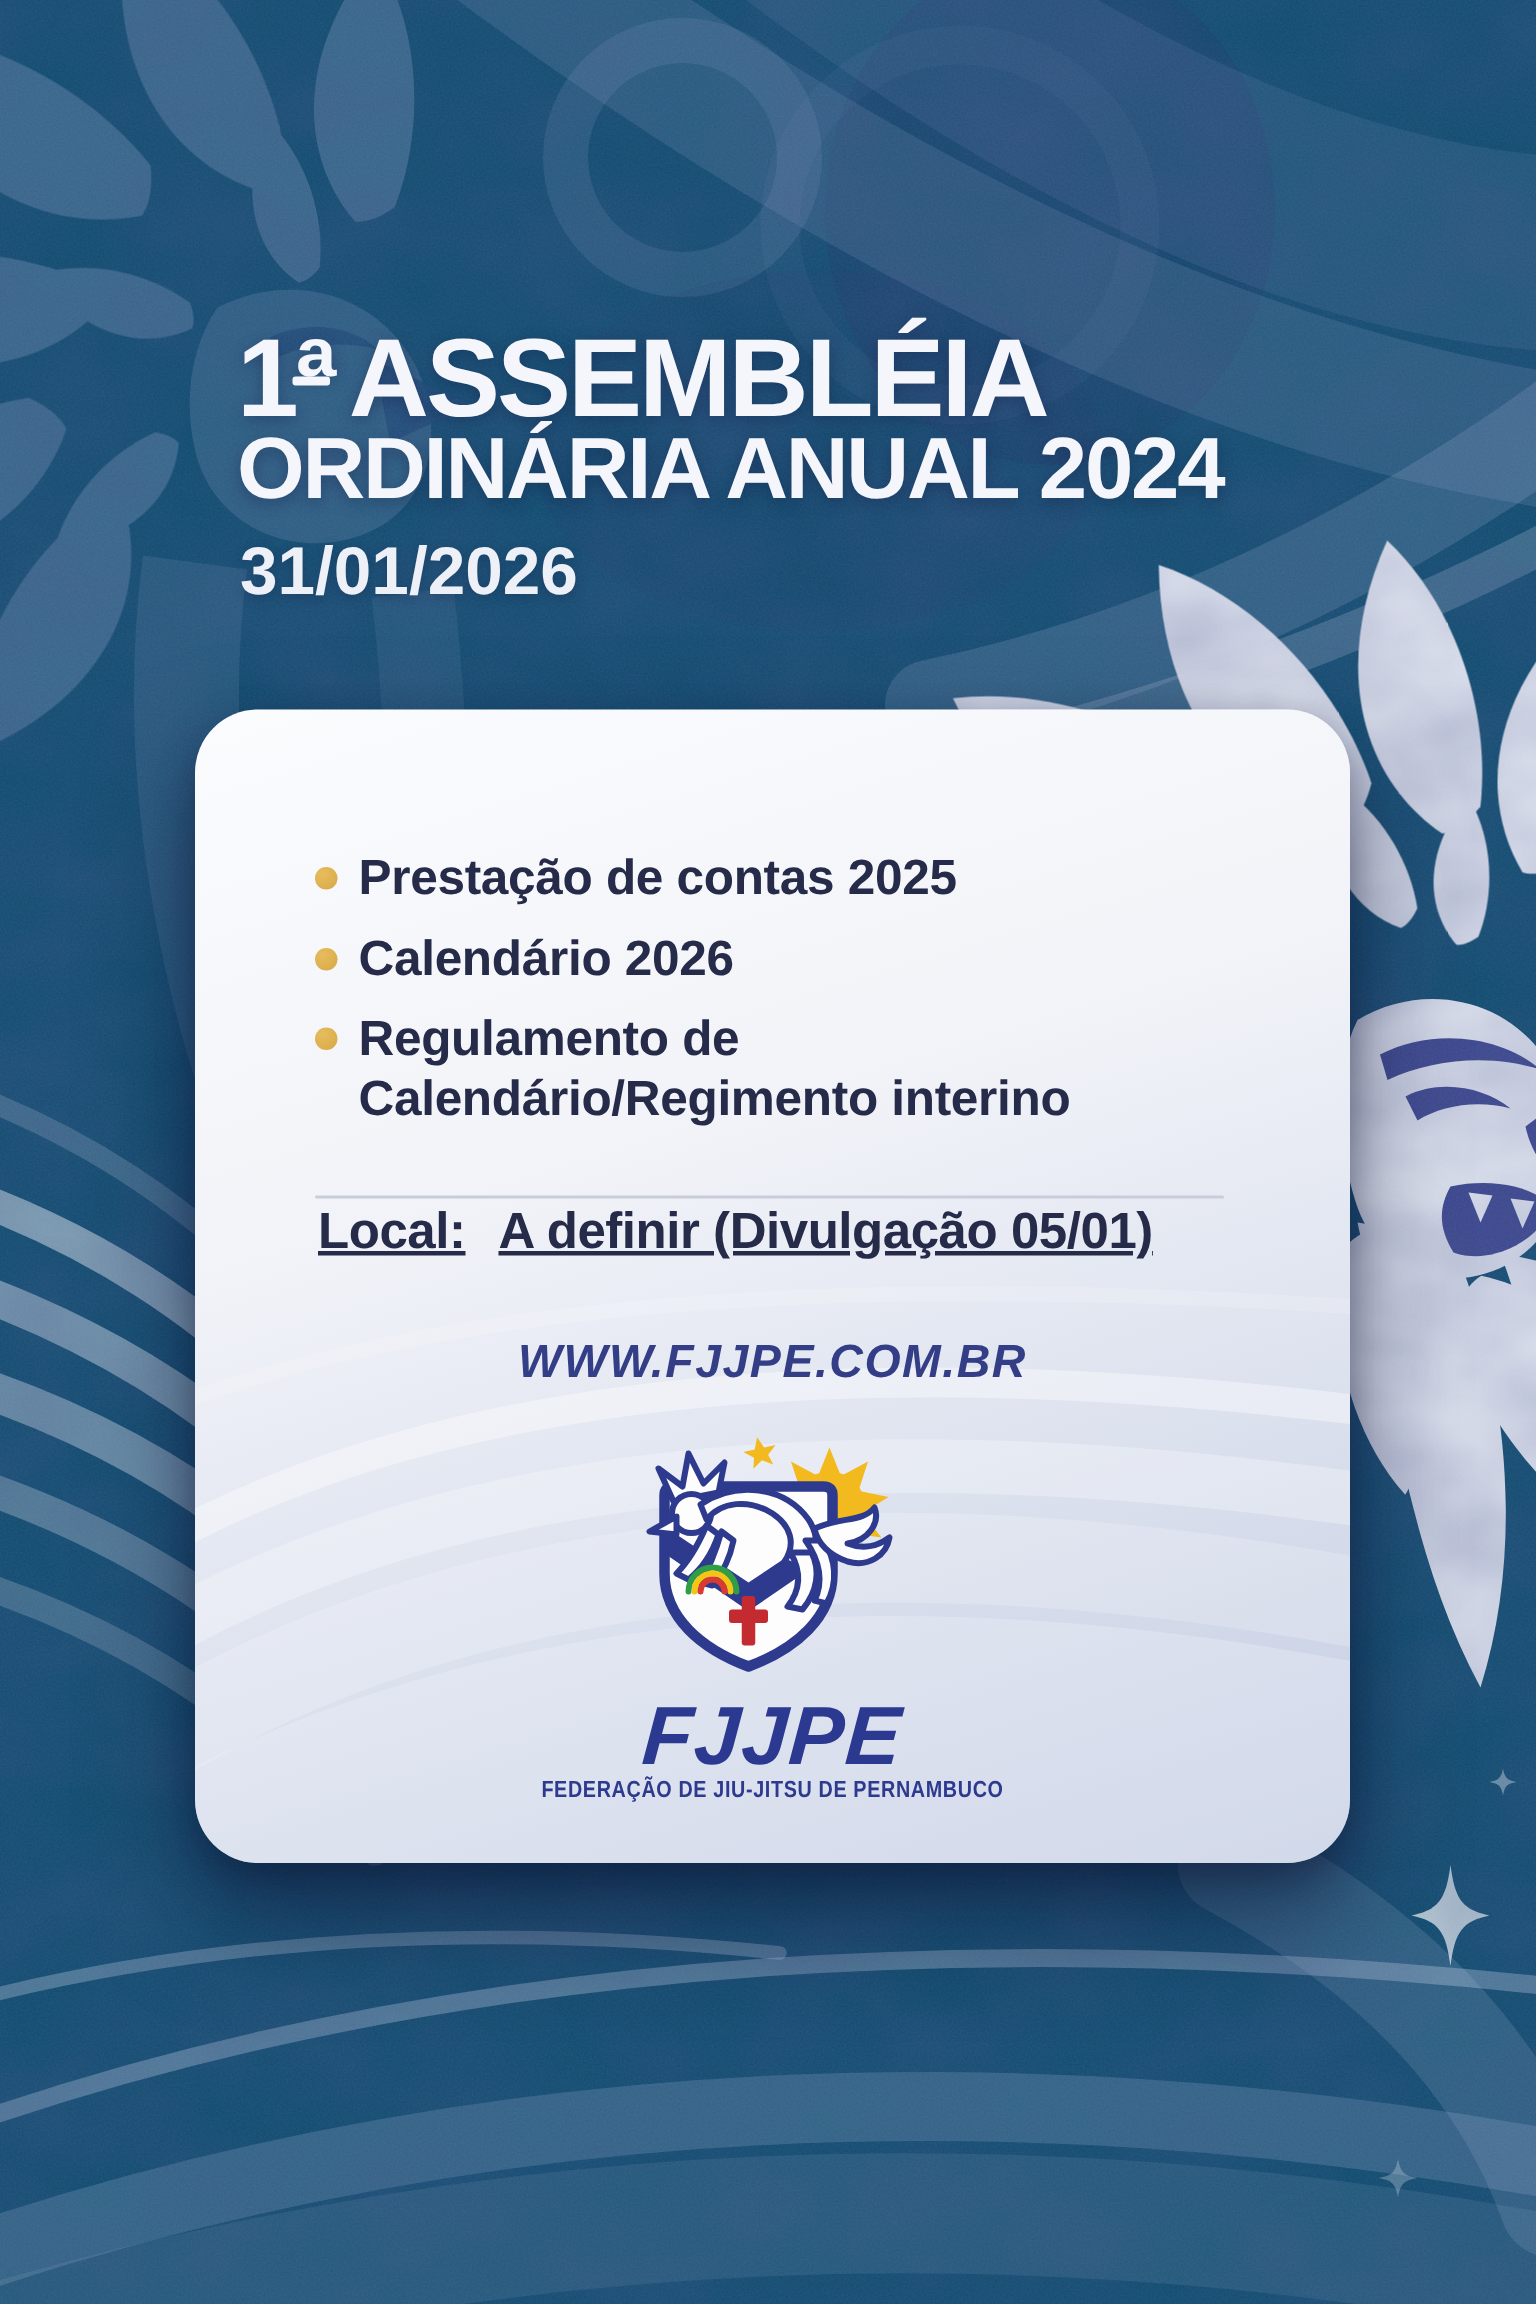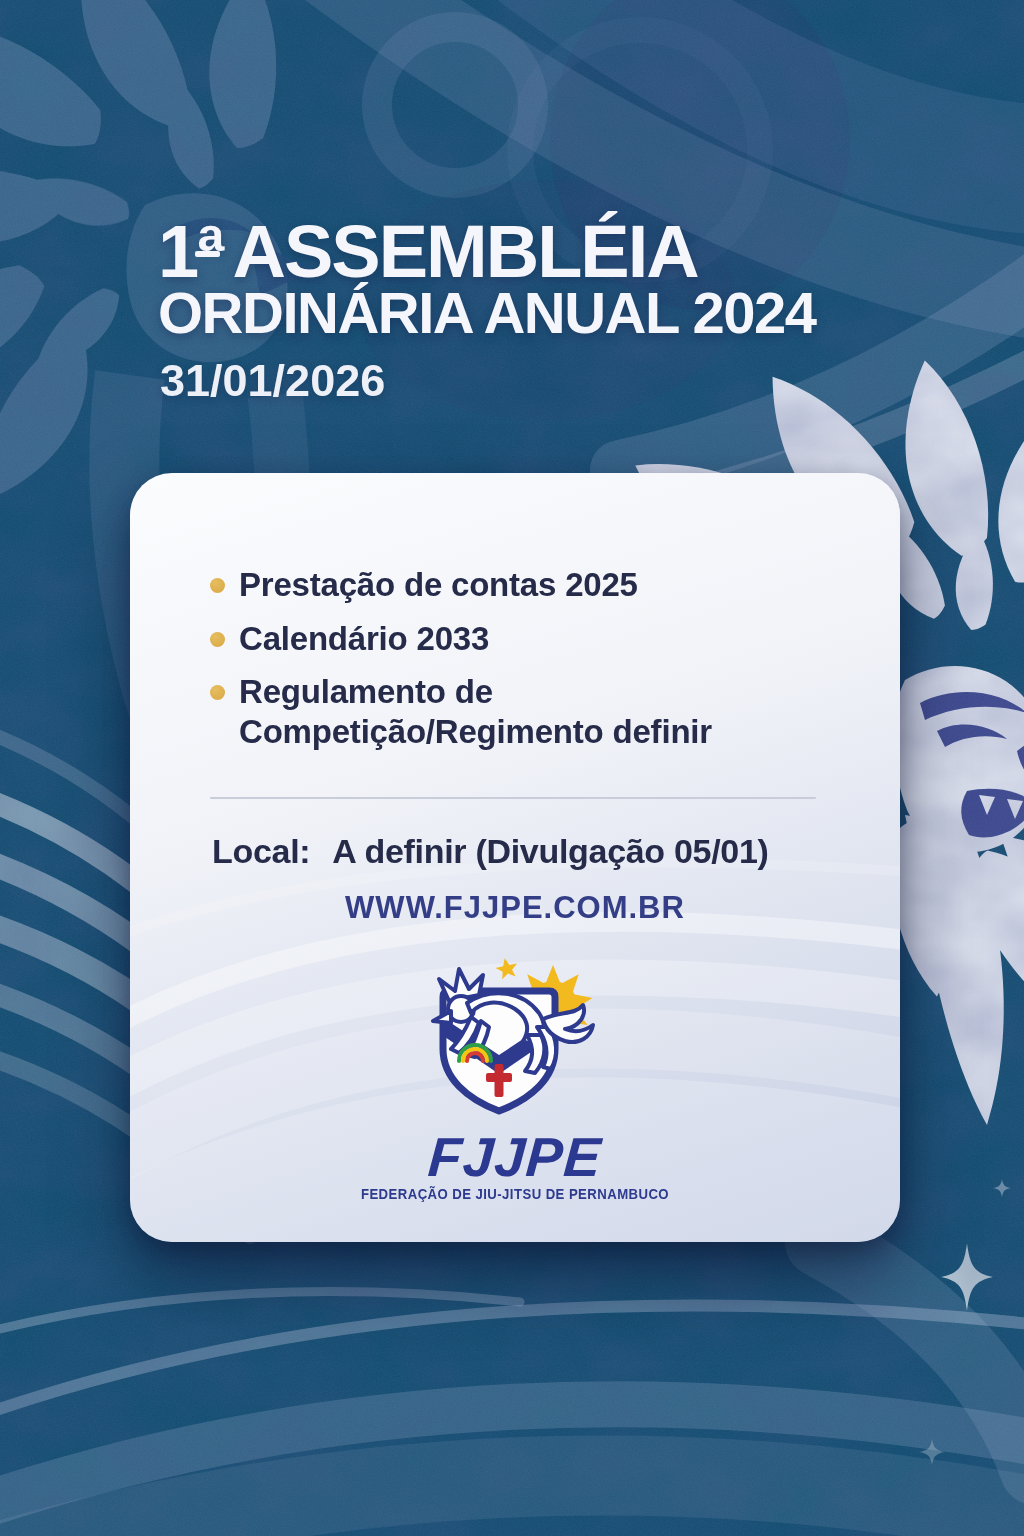--- a/index.html
+++ b/index.html
@@ -44,26 +44,26 @@
   .agenda { position:absolute; left:80px; top:92px; margin:0; padding:0; list-style:none; }
   .agenda li { display:flex; align-items:flex-start; margin-bottom:14px;
                font-size:33px; line-height:1.2; font-weight:bold; color:#262b49; }
   .bullet { flex:0 0 auto; width:15px; height:15px; border-radius:50%; margin:13px 14px 0 0;
             background:radial-gradient(circle at 35% 30%, #e7bd5e, #d7a746); }
   .item-label { white-space:pre-line; letter-spacing:-0.2px; }
 
   .divider { position:absolute; left:80px; top:324px; width:606px; height:2px;
              background:#c9cdd9; border-radius:1px; }
 
-  .location-line { position:absolute; left:82px; top:358px; font-size:34px; font-weight:bold;
-             color:#262b49; line-height:1.2; white-space:nowrap; letter-spacing:-0.3px; }
+  .location-line { position:absolute; left:82px; top:328px; font-size:34px; font-weight:bold;
+             color:#262b49; line-height:1.2; white-space:nowrap; letter-spacing:-0.3px;text-decoration:underline; }
   .location-label { margin-right:22px; }
 
   .website { position:absolute; left:0; top:417px; width:100%; text-align:center;
-             font-size:31px; font-weight:bold; letter-spacing:1px; color:#333e86; }
+             font-size:31px; font-weight:bold; letter-spacing:1px; color:#333e86;font-style:italic; }
 
   .crest { position:absolute; left:50%; top:484px; transform:translateX(-50%); }
 
   .org-acronym { position:absolute; left:0; top:652px; width:100%; text-align:center;
              font-size:55px; font-weight:bold; font-style:italic; letter-spacing:1px;
              color:#2c3990; transform:skewX(-4deg); }
   .org-name { position:absolute; left:0; top:712px; width:100%; text-align:center;
              font-size:15.5px; font-weight:bold; letter-spacing:.5px; color:#2d3a8e;
              transform:scaleX(.85); white-space:nowrap; }
 </style>
@@ -197,26 +197,26 @@
     </svg>
 
     <div class="card-content">
       <ul class="agenda">
         <li>
           <span class="bullet"></span>
           <span class="item-label">Prestação de contas 2025</span>
         </li>
         <li>
           <span class="bullet"></span>
-          <span class="item-label">Calendário 2033</span>
+          <span class="item-label">Calendário 2026</span>
         </li>
         <li>
           <span class="bullet"></span>
           <span class="item-label">Regulamento de
-Competição/Regimento definir</span>
+Calendário/Regimento interino</span>
         </li>
       </ul>
 
       <div class="divider"></div>
 
       <div class="location-line">
         <span class="location-label">Local:</span><span>A definir (Divulgação 05/01)</span>
       </div>
 
       <div class="website">WWW.FJJPE.COM.BR</div>

